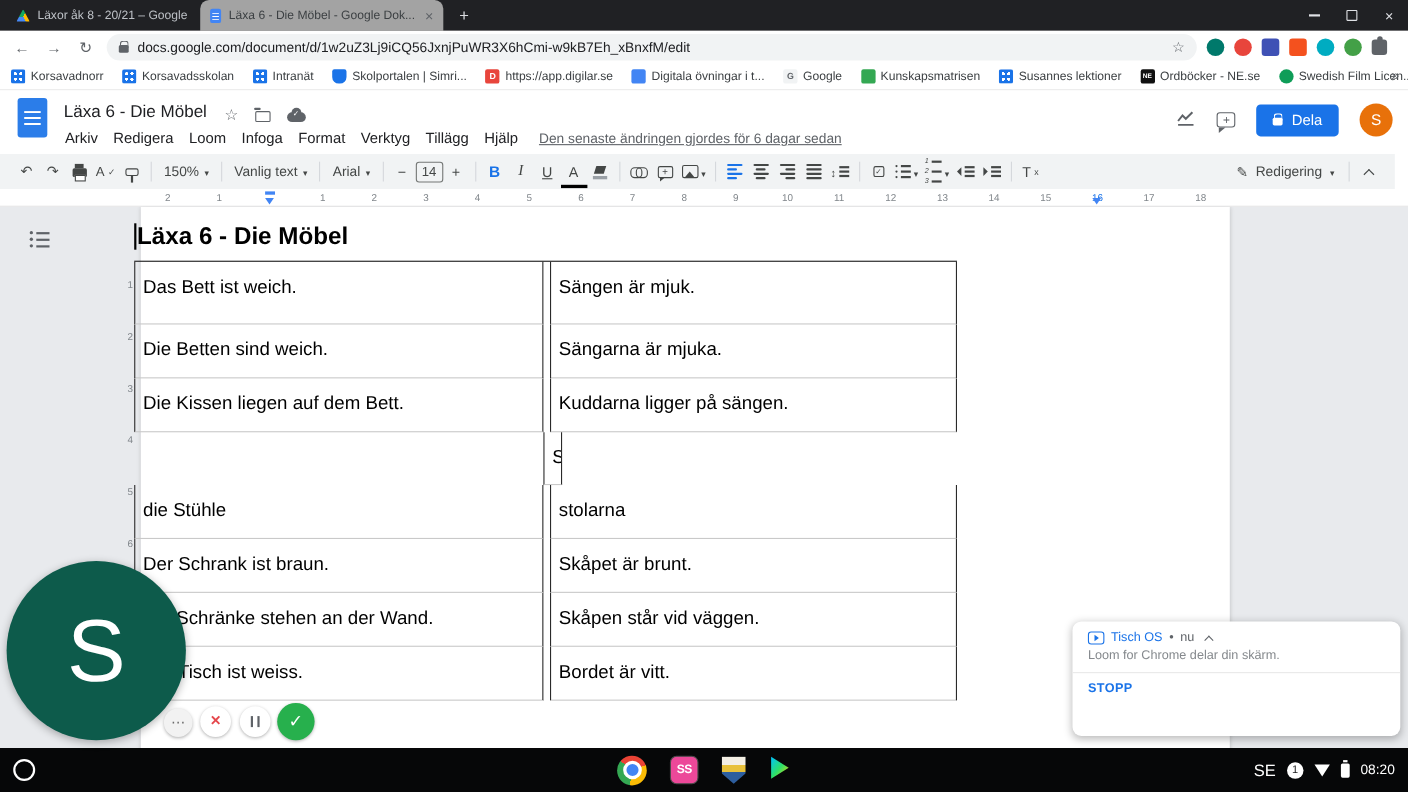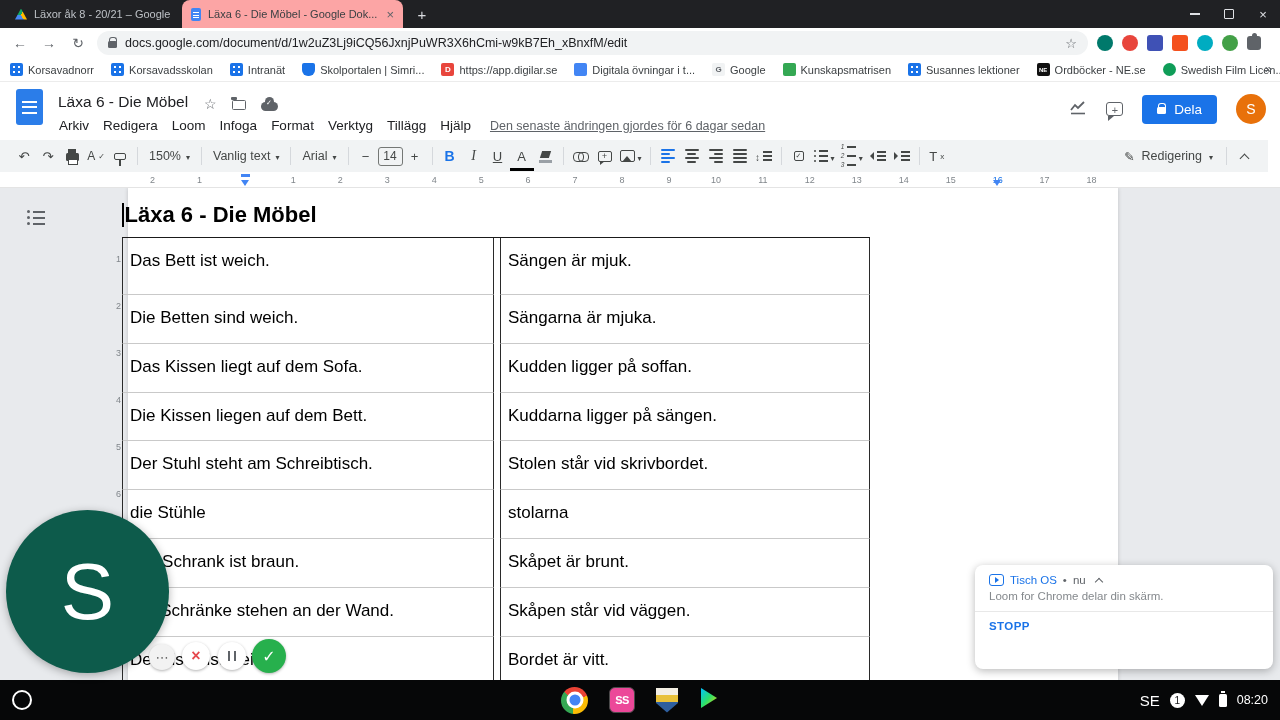--- a/index.html
+++ b/index.html
@@ -4,21 +4,21 @@
 <style>
   *{margin:0;padding:0;box-sizing:border-box}
   html,body{overflow:hidden}
   body{width:1280px;height:720px;font-family:"Liberation Sans","DejaVu Sans",sans-serif;background:#000}
   .screen{position:relative;width:1280px;height:720px;background:#fff;overflow:hidden}
 
   
   .tabstrip{position:absolute;top:0;left:0;right:0;height:28px;background:#202124}
   .tab{position:absolute;top:0;height:28px;display:flex;align-items:center;gap:7px;padding:0 9px;font-size:11px;overflow:hidden}
   .tab.inactive{left:6px;width:175px;color:#bdc1c6}
-  .tab.active{left:182px;width:221px;background:#fca5a5;color:#3c4043;border-radius:8px 8px 0 0}
+  .tab.active{left:182px;width:221px;background:#a3a3a3;color:#3c4043;border-radius:8px 8px 0 0}
   .tab .ttl{flex:1;white-space:nowrap;overflow:hidden}
   .tab .g-close{color:#5f6368;font-size:13px}
   .newtab{position:absolute;left:412px;top:4px;width:20px;height:20px;display:flex;align-items:center;justify-content:center;color:#dadce0;font-size:15px;border-radius:50%}
   .win-controls{position:absolute;right:10px;top:0;height:28px;display:flex;align-items:center;gap:20px}
   .wc{width:14px;height:14px;display:flex;align-items:center;justify-content:center;color:#dfe1e5;font-size:13px}
   .wc.min::before{content:"";width:10px;height:1.5px;background:#dfe1e5}
   .wc.max::before{content:"";width:8px;height:8px;border:1.5px solid #dfe1e5;border-radius:1px}
   .wc.close::before{content:"×"}
   .fav-drive{width:12px;height:11px;flex:0 0 auto;clip-path:polygon(50% 0,100% 100%,0 100%);background:conic-gradient(from 150deg at 50% 55%,#4688f4 0 33%,#11a861 0 66%,#ffba00 0 100%)}
   .fav-docs{width:10px;height:13px;flex:0 0 auto;background:#4285f4;border-radius:2px;position:relative}
@@ -553,34 +553,28 @@
           <div></div>
           <div class="cell">Sängen är mjuk.</div>
         </div>
 
         <div class="trow">
           <div class="cell">Die Betten sind weich.</div>
           <div></div>
           <div class="cell">Sängarna är mjuka.</div>
         </div>
 
-        <div class="trow">
-          <div class="cell">Das Kissen liegt auf dem Sofa.</div>
-          <div></div>
-          <div class="cell">Kudden ligger på soffan.</div>
-        </div>
 
         <div class="trow">
           <div class="cell">Die Kissen liegen auf dem Bett.</div>
           <div></div>
           <div class="cell">Kuddarna ligger på sängen.</div>
         </div>
 
         <div class="trow">
-          <div class="cell">Der Stuhl steht am Schreibtisch.</div>
           <div></div>
           <div class="cell">Stolen står vid skrivbordet.</div>
         </div>
 
         <div class="trow">
           <div class="cell">die Stühle</div>
           <div></div>
           <div class="cell">stolarna</div>
         </div>
 

